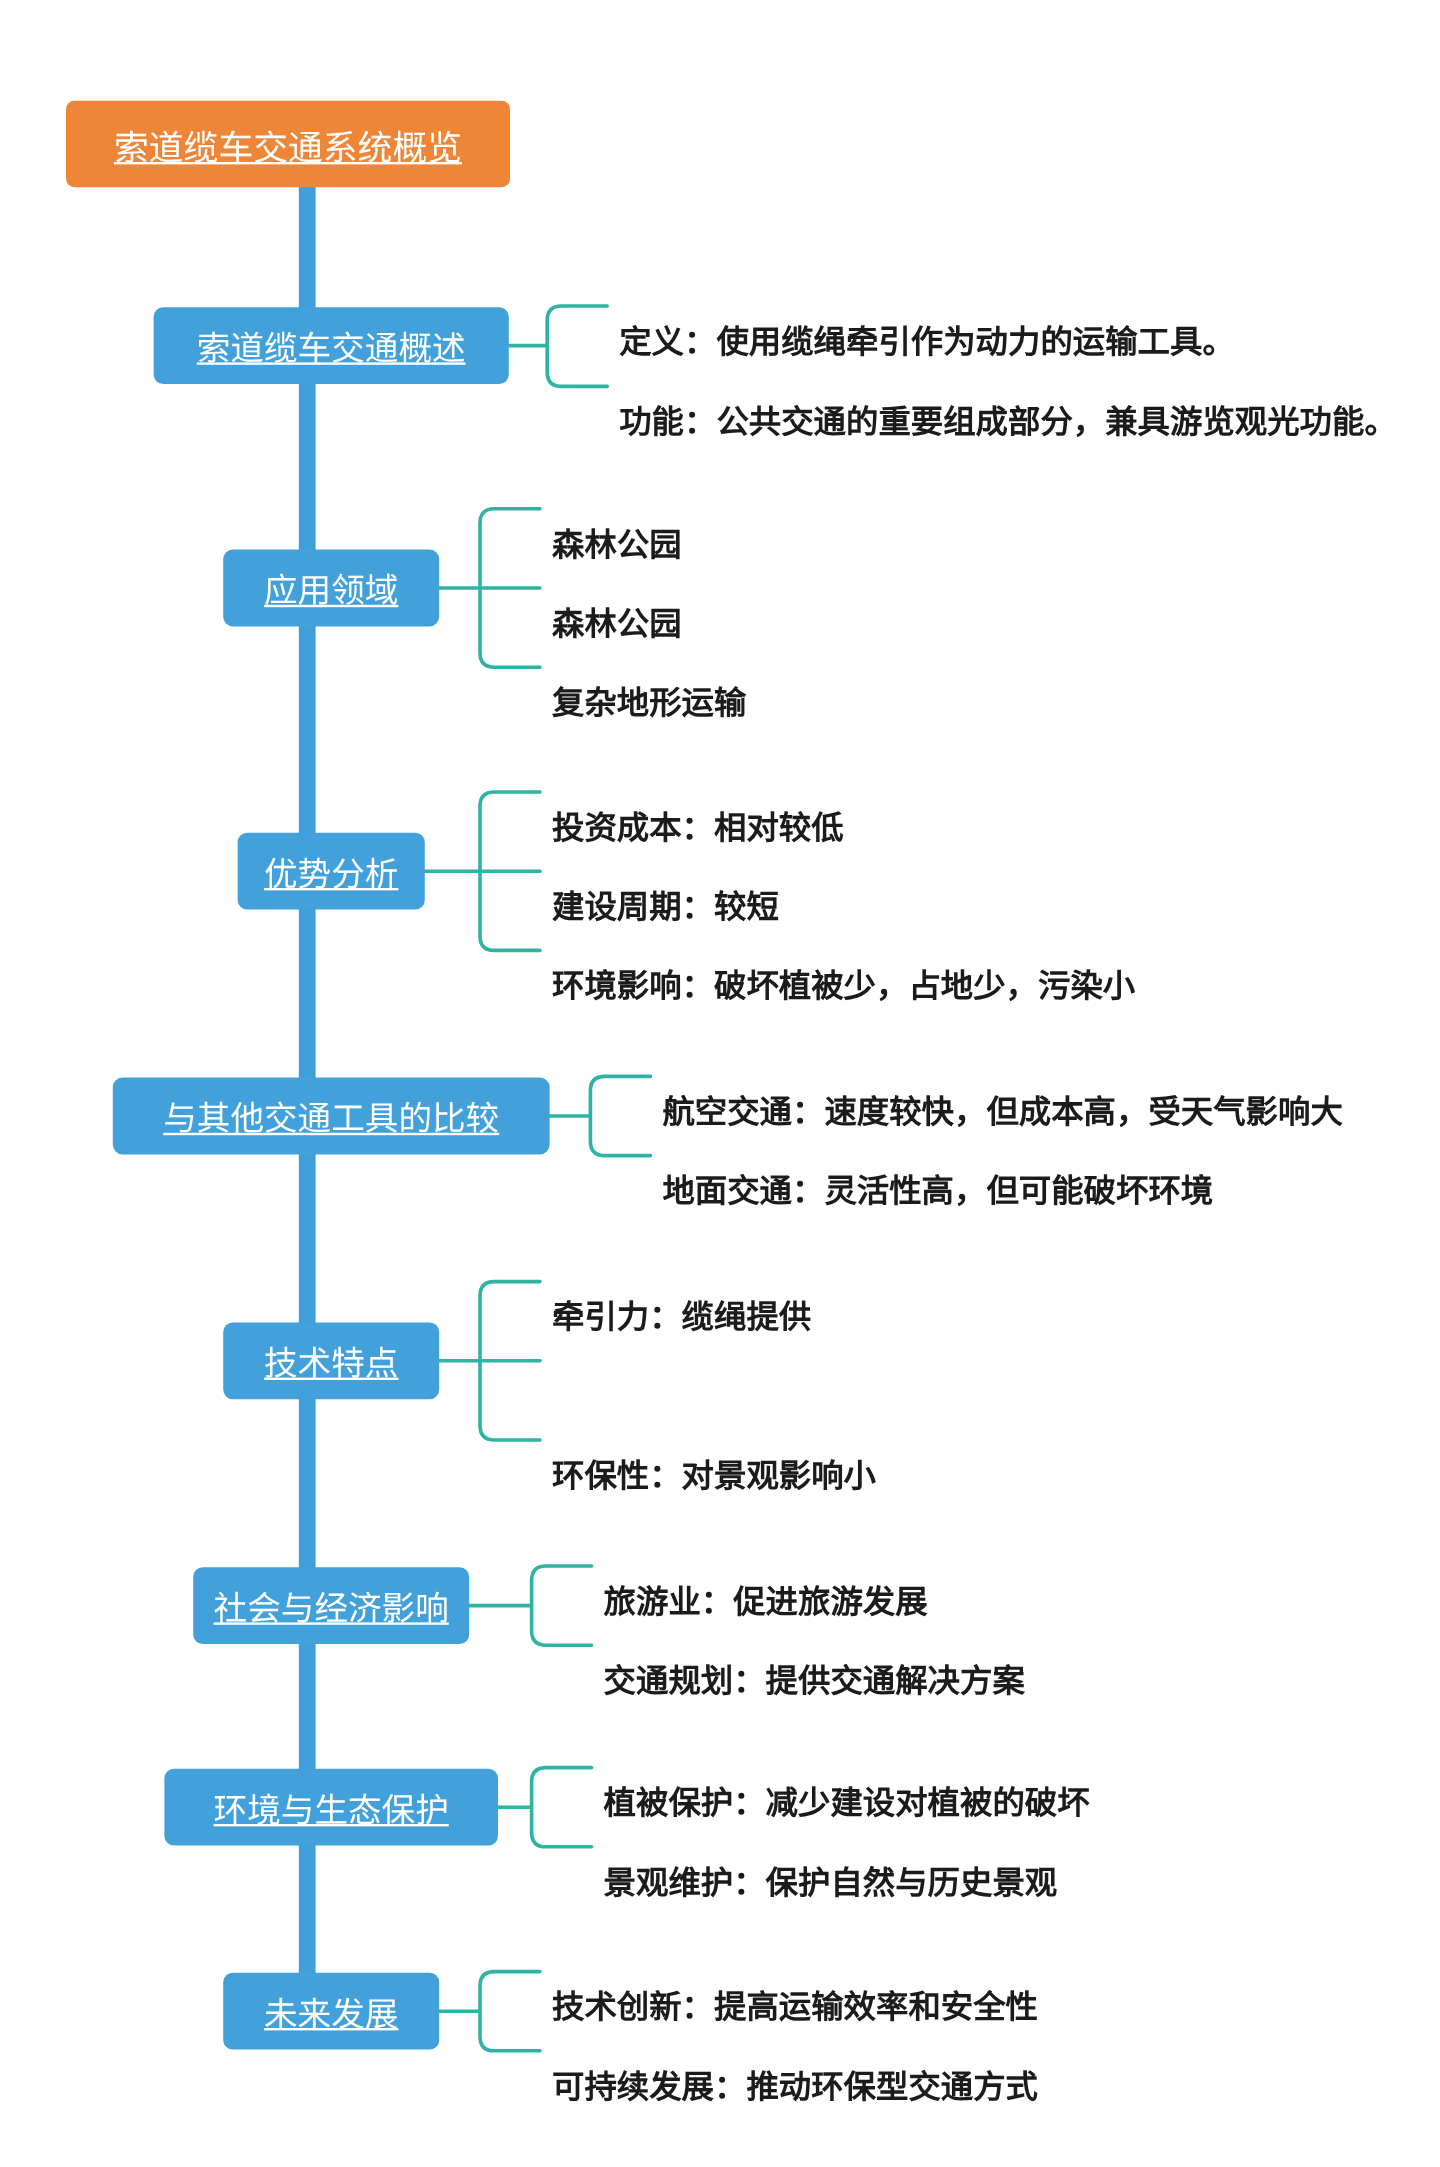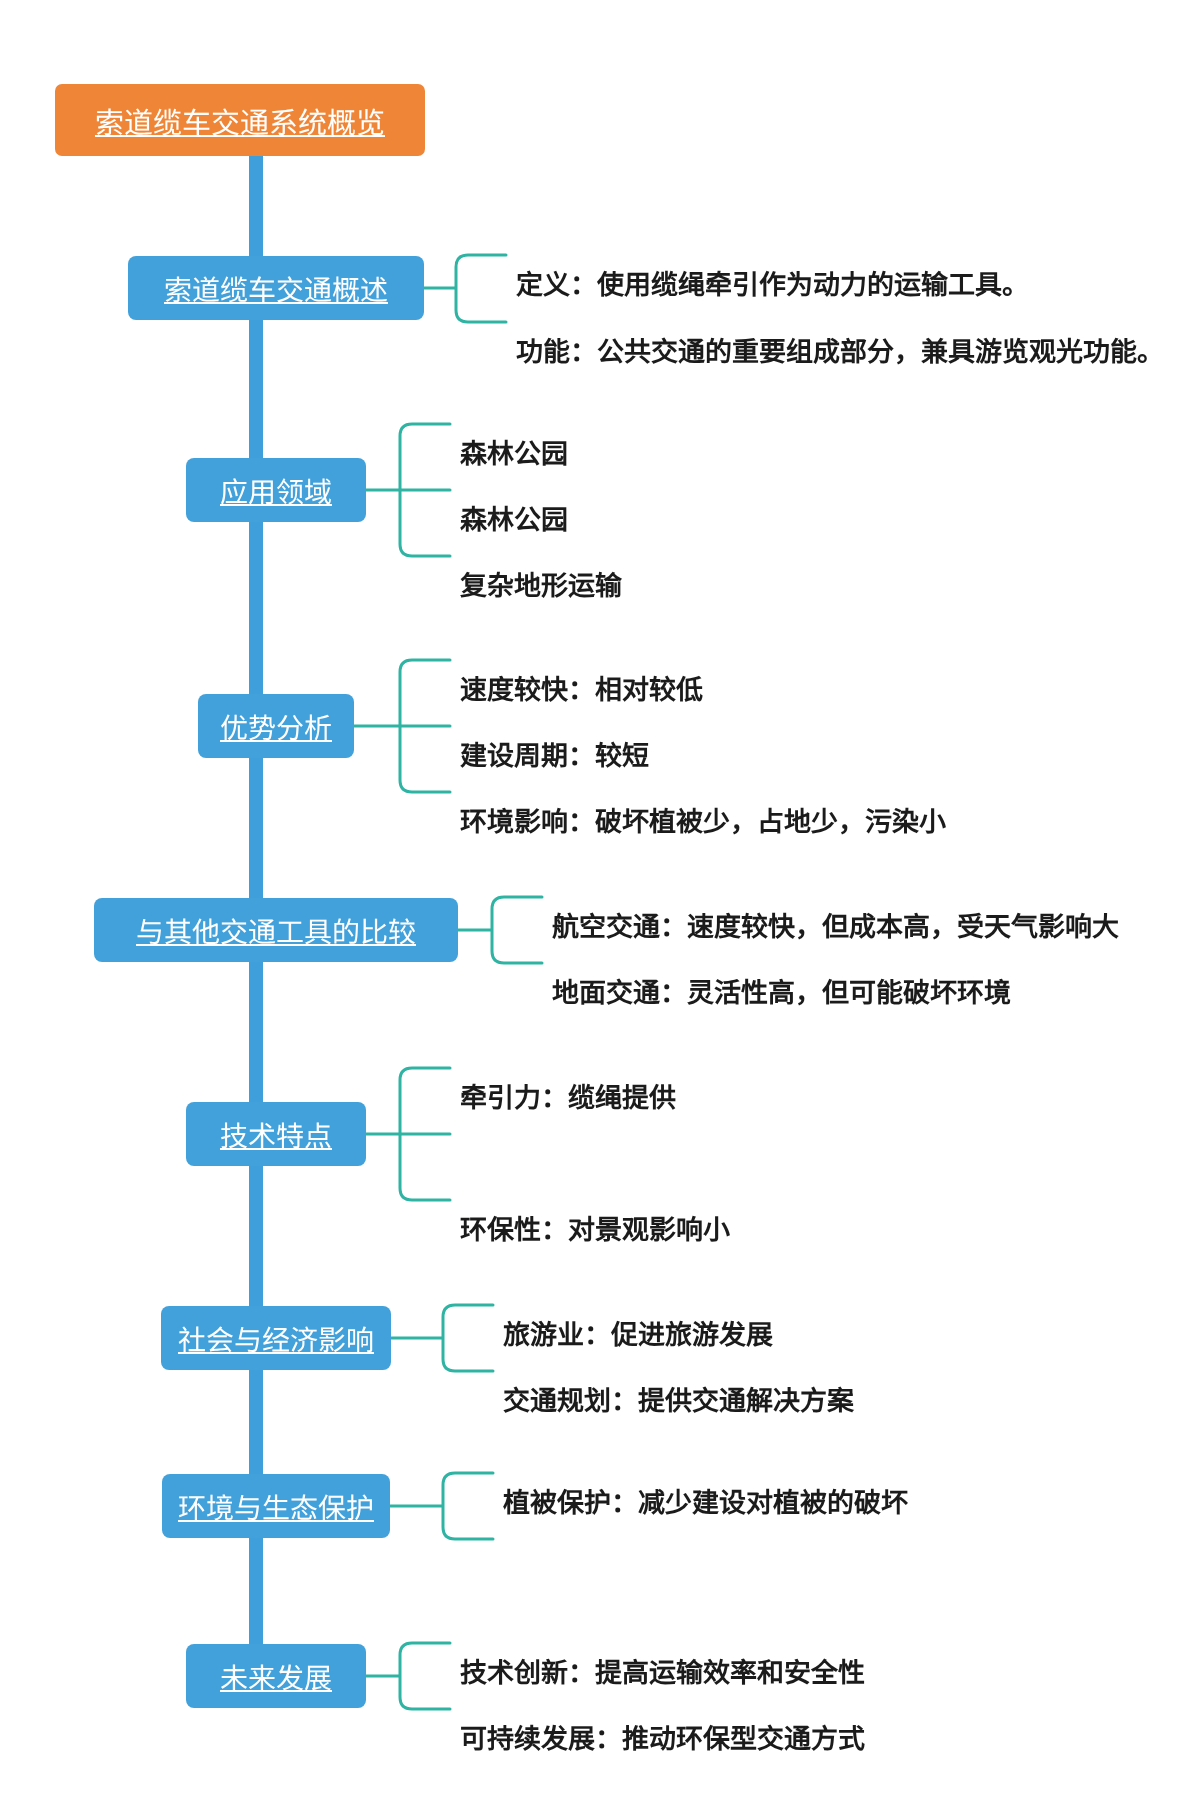--- a/index.html
+++ b/index.html
@@ -58,36 +58,37 @@
   <div class="node bnode" style="top:256px;width:296px">索道缆车交通概述</div>
   <div class="leaf" style="left:516px;top:238px">定义：使用缆绳牵引作为动力的运输工具。</div>
   <div class="leaf" style="left:516px;top:305px">功能：公共交通的重要组成部分，兼具游览观光功能。</div>
 
   <div class="node bnode" style="top:458px;width:180px">应用领域</div>
   <div class="leaf" style="left:460px;top:407px">森林公园</div>
   <div class="leaf" style="left:460px;top:473px">森林公园</div>
   <div class="leaf" style="left:460px;top:539px">复杂地形运输</div>
 
   <div class="node bnode" style="top:694px;width:156px">优势分析</div>
-  <div class="leaf" style="left:460px;top:643px">速度较快：相对较低</div>
+  <div class="leaf" style="left:460px;top:643px">投资成本：相对较低</div>
   <div class="leaf" style="left:460px;top:709px">建设周期：较短</div>
   <div class="leaf" style="left:460px;top:775px">环境影响：破坏植被少，占地少，污染小</div>
 
   <div class="node bnode" style="top:898px;width:364px">与其他交通工具的比较</div>
   <div class="leaf" style="left:552px;top:880px">航空交通：速度较快，但成本高，受天气影响大</div>
   <div class="leaf" style="left:552px;top:946px">地面交通：灵活性高，但可能破坏环境</div>
 
   <div class="node bnode" style="top:1102px;width:180px">技术特点</div>
   <div class="leaf" style="left:460px;top:1051px">牵引力：缆绳提供</div>
   <div class="leaf" style="left:460px;top:1183px">环保性：对景观影响小</div>
 
   <div class="node bnode" style="top:1306px;width:230px">社会与经济影响</div>
   <div class="leaf" style="left:503px;top:1288px">旅游业：促进旅游发展</div>
   <div class="leaf" style="left:503px;top:1354px">交通规划：提供交通解决方案</div>
 
-  <div class="node bnode" style="top:1474px;width:228px">环境与生态保护</div>
+  <div class="node bnode" style="top:1474px;width:278px">环境与生态保护</div>
   <div class="leaf" style="left:503px;top:1456px">植被保护：减少建设对植被的破坏</div>
+  <div class="leaf" style="left:503px;top:1522px">景观维护：保护自然与历史景观</div>
 
   <div class="node bnode" style="top:1644px;width:180px">未来发展</div>
   <div class="leaf" style="left:460px;top:1626px">技术创新：提高运输效率和安全性</div>
   <div class="leaf" style="left:460px;top:1692px">可持续发展：推动环保型交通方式</div>
 
 </div>
 
 </body></html>

